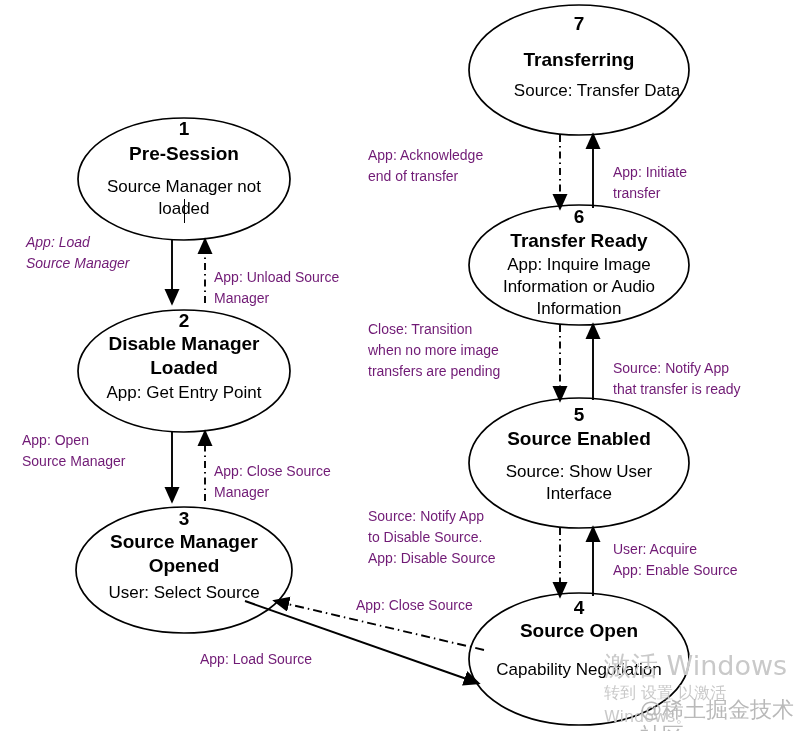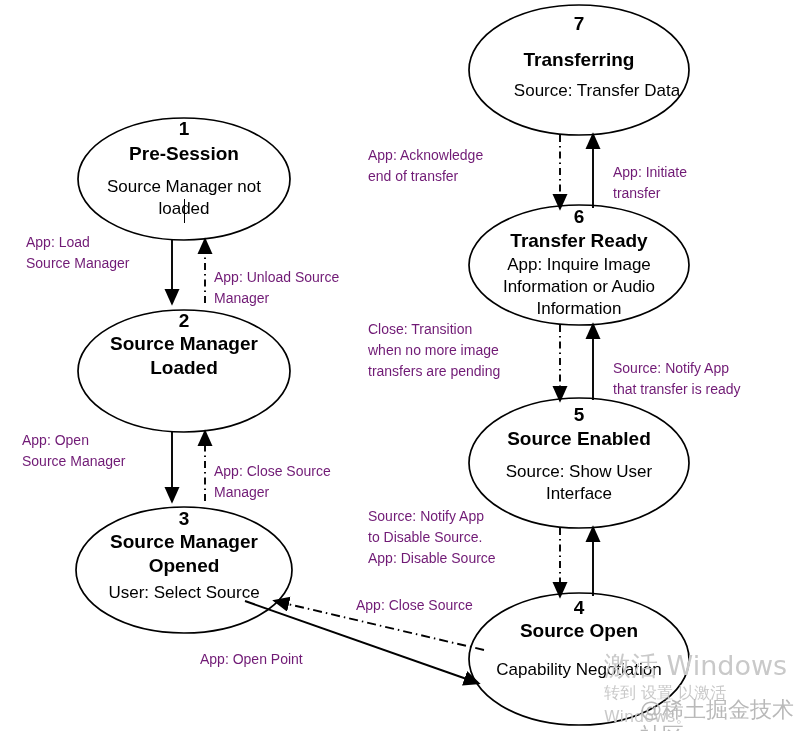--- a/index.html
+++ b/index.html
@@ -127,21 +127,22 @@
     <line x1="560" y1="135" x2="560" y2="208" stroke="#000000" stroke-width="1.9" stroke-dasharray="7,4,1.5,4" marker-end="url(#arrowhead)"></line>
   </svg>
 
   <div class="caret" style="left:184px; top:199px; height:24px;"></div>
 
   <div class="state-label state-num" style="left:84px; top:118px; width:200px;">1</div>
   <div class="state-label state-title" style="left:84px; top:142px; width:200px;">Pre-Session</div>
   <div class="state-label state-sub" style="left:92px; top:176px; width:184px;">Source Manager not loaded</div>
 
   <div class="state-label state-num" style="left:84px; top:310px; width:200px;">2</div>
-  <div class="state-label state-title" style="left:79px; top:332px; width:210px;">Source Manager Loaded</div>
+  <div class="state-label state-title" style="left:79px; top:332px; width:210px;">Disable Manager Loaded</div>
+  <div class="state-label state-sub" style="left:84px; top:382px; width:200px;">App:  Get Entry Point</div>
 
   <div class="state-label state-num" style="left:84px; top:508px; width:200px;">3</div>
   <div class="state-label state-title" style="left:79px; top:530px; width:210px;">Source Manager Opened</div>
   <div class="state-label state-sub" style="left:84px; top:582px; width:200px;">User:  Select Source</div>
 
   <div class="state-label state-num" style="left:479px; top:597px; width:200px;">4</div>
   <div class="state-label state-sub" style="left:474px; top:659px; width:210px;">Capability Negotiation</div>
   <div class="state-label state-title" style="left:474px; top:619px; width:210px;">Source Open</div>
 
   <div class="state-label state-num" style="left:479px; top:404px; width:200px;">5</div>
@@ -149,30 +150,32 @@
   <div class="state-label state-sub" style="left:489px; top:461px; width:180px;">Source: Show User Interface</div>
 
   <div class="state-label state-num" style="left:479px; top:206px; width:200px;">6</div>
   <div class="state-label state-sub" style="left:483px; top:254px; width:192px;">App: Inquire Image Information or Audio Information</div>
   <div class="state-label state-title" style="left:474px; top:229px; width:210px;">Transfer Ready</div>
 
   <div class="state-label state-num" style="left:479px; top:13px; width:200px;">7</div>
   <div class="state-label state-title" style="left:474px; top:36px; width:210px;margin-top:12px;">Transferring</div>
   <div class="state-label state-sub" style="left:492px; top:80px; width:210px;">Source: Transfer Data</div>
 
-  <div class="edge-label" style="left:26px; top:232px; width:160px;">App: Load
+  <div class="edge-label" style="left:26px; top:232px; width:160px;font-style:italic;">App: Load
 Source Manager</div>
   <div class="edge-label" style="left:214px; top:267px; width:190px;">App: Unload Source
 Manager</div>
   <div class="edge-label" style="left:22px; top:430px; width:160px;">App: Open
 Source Manager</div>
   <div class="edge-label" style="left:214px; top:461px; width:185px;">App: Close Source
 Manager</div>
-  <div class="edge-label" style="left:200px; top:649px; width:200px;">App: Open Point</div>
+  <div class="edge-label" style="left:200px; top:649px; width:200px;">App: Load Source</div>
   <div class="edge-label" style="left:356px; top:595px; width:190px;">App: Close Source</div>
+  <div class="edge-label" style="left:613px; top:539px; width:190px;">User: Acquire
+App: Enable Source</div>
   <div class="edge-label" style="left:368px; top:506px; width:185px;">Source: Notify App
 to Disable Source.
 App: Disable Source</div>
   <div class="edge-label" style="left:613px; top:358px; width:195px;">Source: Notify App
 that transfer is ready</div>
   <div class="edge-label" style="left:368px; top:319px; width:180px;">Close: Transition
 when no more image
 transfers are pending</div>
   <div class="edge-label" style="left:613px; top:162px; width:160px;">App: Initiate
 transfer</div>

